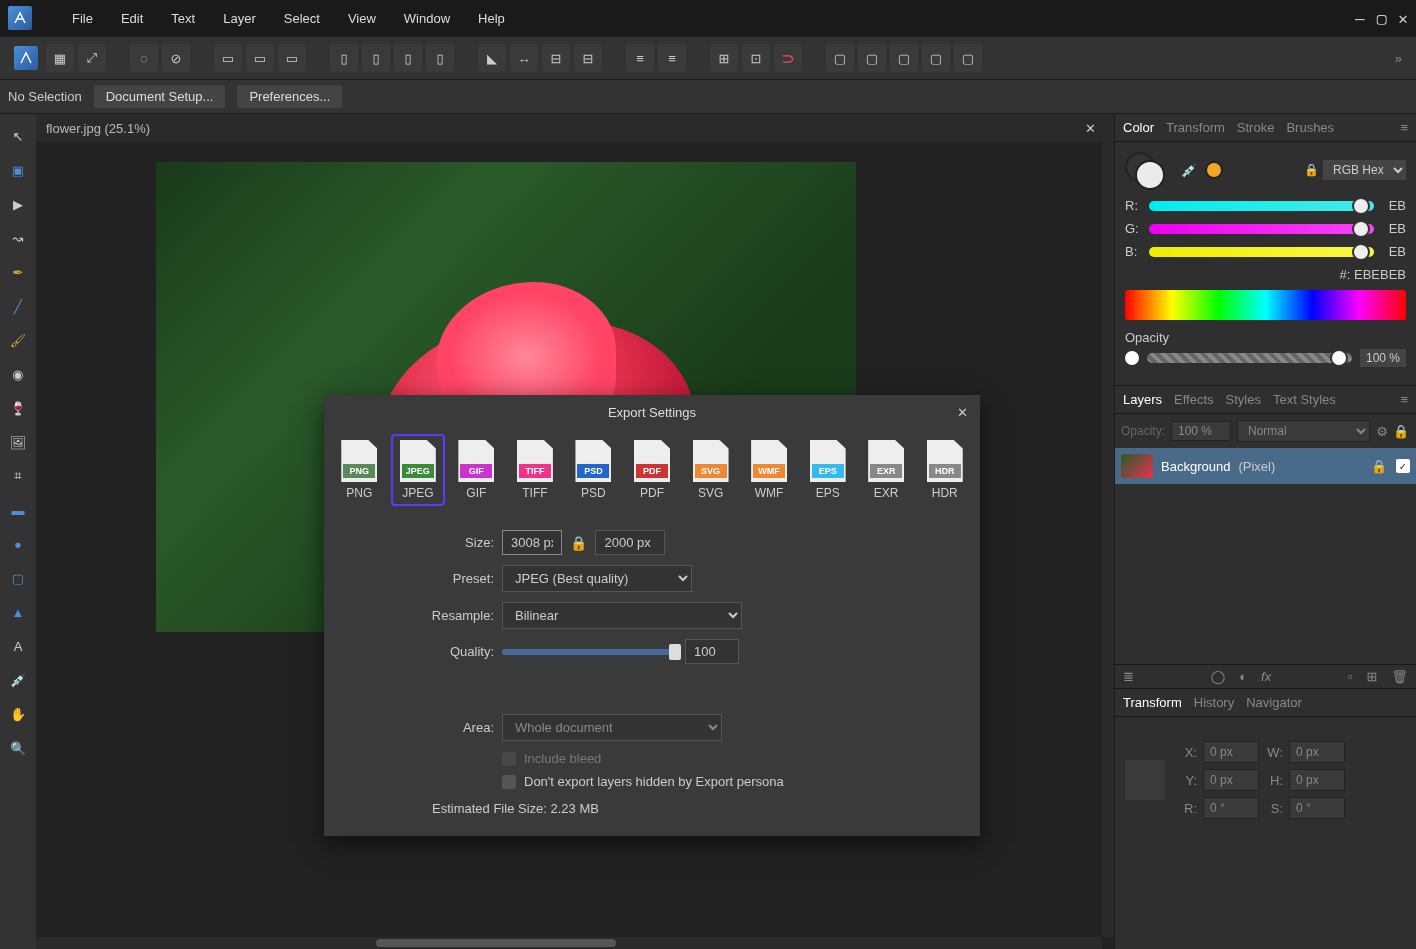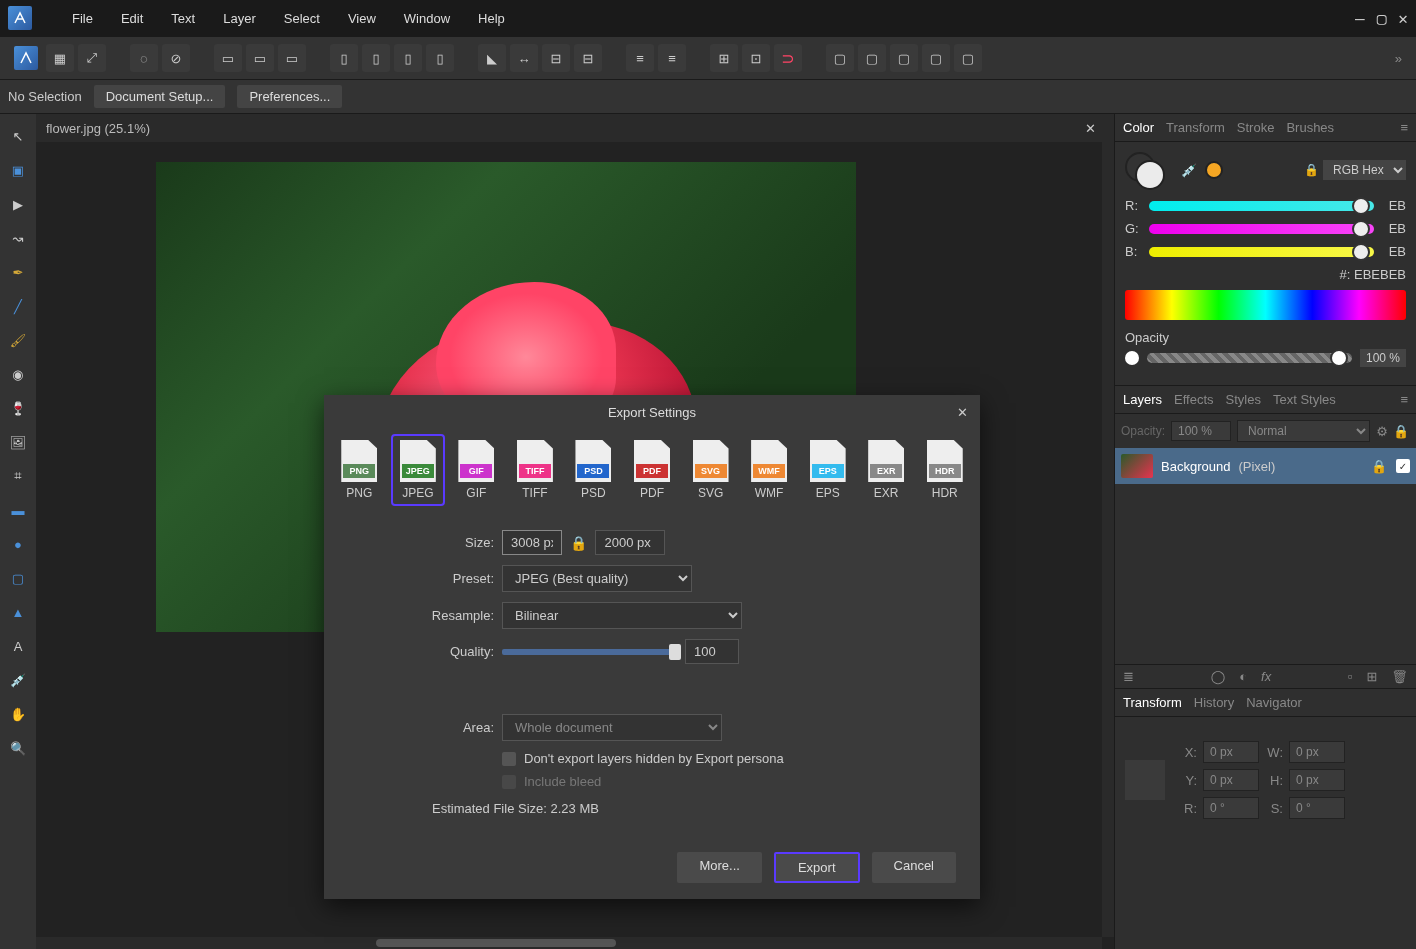--- a/index.html
+++ b/index.html
@@ -456,30 +456,25 @@
           <div class="quality-thumb"></div>
         </div>
       <input type="text" class="quality-val" value="100" style="">
     </div>
     <div style="height:40px"></div>
     <div class="setting-row">
       <span class="lbl">Area:</span>
       <select class="select-wide" style="width:220px;color:#888"><option>Whole document</option></select>
     </div>
     <div class="checkbox-row">
+      <div class="checkbox disabled"></div>
+      <span class="check-lbl disabled">Include bleed</span>
+    </div>
+    <div class="checkbox-row">
       <div class="checkbox"></div>
       <span class="check-lbl">Don't export layers hidden by Export persona</span>
-    </div>
-    <div class="checkbox-row">
-      <div class="checkbox disabled"></div>
-      <span class="check-lbl disabled">Include bleed</span>
     </div>
     <div class="est-row">
       <span>Estimated File Size:</span>
       <span>2.23 MB</span>
     </div>
   </div>
-  <div class="dialog-buttons">
-    <div class="dlg-btn">More...</div>
-    <div class="dlg-btn primary">Export</div>
-    <div class="dlg-btn">Cancel</div>
-  </div>
 </div>
 
 </body></html>

